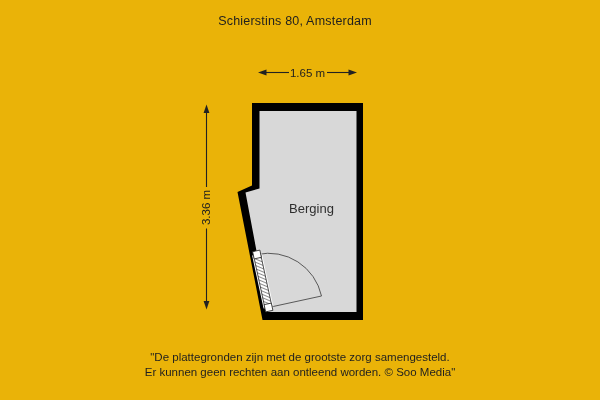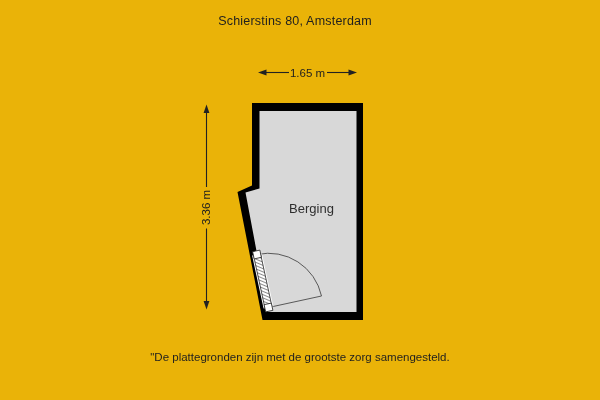--- a/index.html
+++ b/index.html
@@ -71,15 +71,16 @@
       <line x1="206.5" y1="111.5" x2="206.5" y2="187" stroke-width="1.1"></line>
       <line x1="206.5" y1="228.5" x2="206.5" y2="302.5" stroke-width="1.1"></line>
     </g>
     <polygon points="206.5,104.5 203.6,113 209.4,113" fill="#222222"></polygon>
     <polygon points="206.5,309.5 203.6,301 209.4,301" fill="#222222"></polygon>
     <text class="dim-text" text-anchor="middle" x="0" y="4" transform="translate(205.5,207.5) rotate(-90)">3.36 m</text>
   </svg>
 
   <div id="plan-footer">
     <div>"De plattegronden zijn met de grootste zorg samengesteld.</div>
+    <div>Er kunnen geen rechten aan ontleend worden. © Soo Media"</div>
   </div>
 
 </div>
 
 </body></html>

